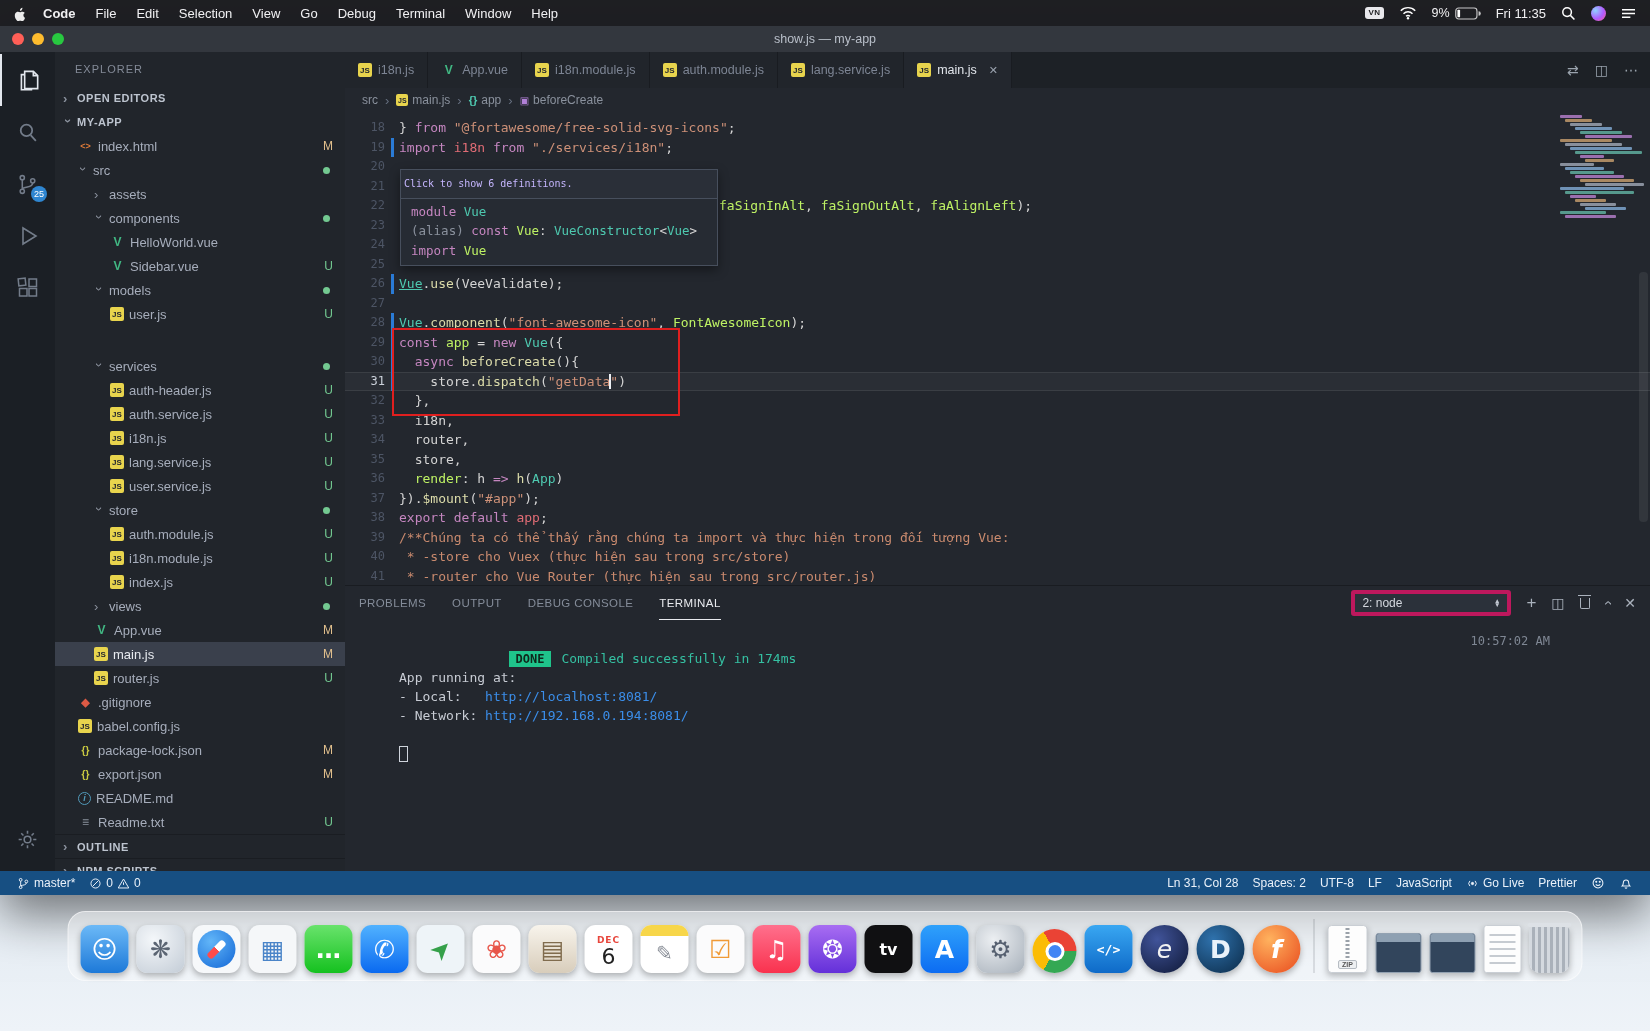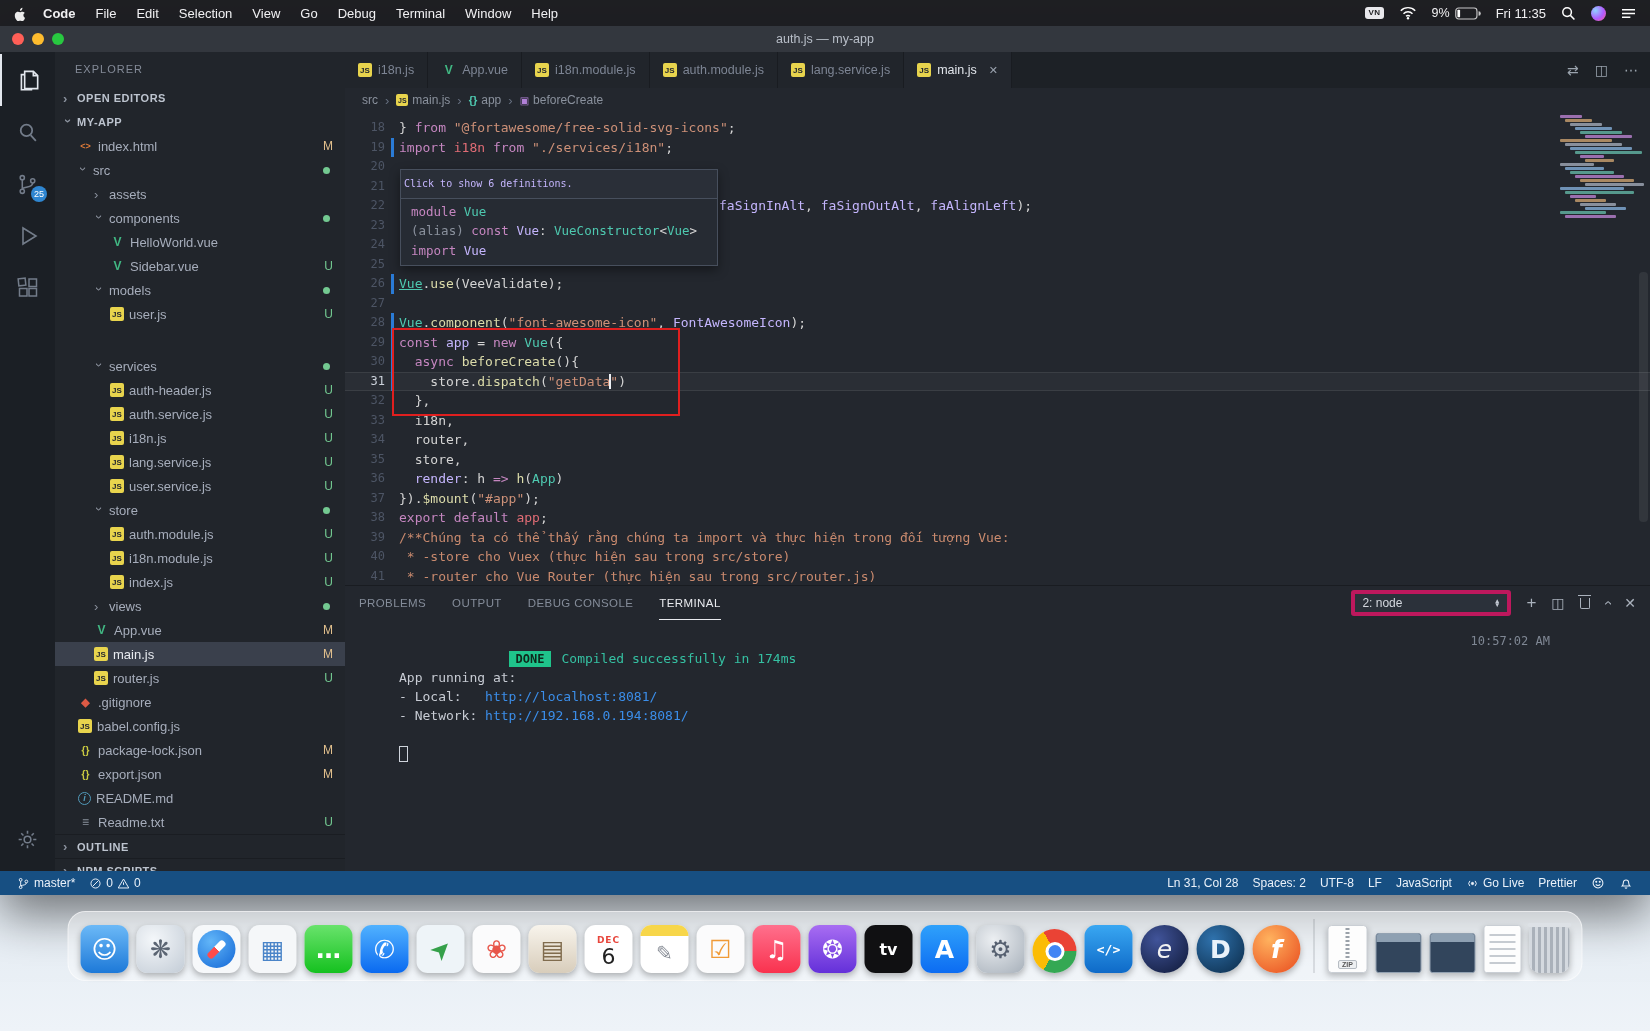--- a/index.html
+++ b/index.html
@@ -78,21 +78,21 @@
   .editor{position:relative;flex:1;min-height:0;overflow:hidden;font:13px/19.5px "DejaVu Sans Mono",monospace;}
   .code-lines{position:absolute;top:6px;left:0;right:0;}
   .cl{display:flex;height:19.5px;}
   .gut{width:40px;text-align:right;color:#4d5565;font-size:12px;flex:none;user-select:none;}
   .gitbar{width:14px;flex:none;position:relative;}
   .gitbar.mod::before{content:"";position:absolute;left:6px;top:0;bottom:0;width:3px;background:#2a7bd6;}
   .ctext{flex:1;white-space:pre;color:#d4d4d4;}
   .cl.cur-line{background:rgba(255,255,255,.035);box-shadow:inset 0 1px 0 rgba(255,255,255,.08),inset 0 -1px 0 rgba(255,255,255,.08);}
   .cl.cur-line .gut{color:#ccd2db;}
   .tk-p{color:#d4d4d4;}.tk-k{color:#c586c0;}.tk-s{color:#ce9178;}.tk-f{color:#dcdcaa;}
-  .tk-t{color:#4ec9b0;}.tk-b{color:#c4b5fd;}.tk-r{color:#e06c75;}.tk-c{color:#c98a6e;}
+  .tk-t{color:#4ec9b0;}.tk-b{color:#bef264;}.tk-r{color:#e06c75;}.tk-c{color:#c98a6e;}
   .tk-g{color:#8a919d;}
   .tk-tl{color:#4ec9b0;text-decoration:underline;}
   .cursor{display:inline-block;width:2px;height:15px;background:#eceff4;vertical-align:text-bottom;margin:0 -1px;}
   .redbox{position:absolute;left:47px;top:216px;width:288px;height:88px;border:2px solid #e01f1f;z-index:6;pointer-events:none;}
   .tooltip{position:absolute;left:55px;top:57px;width:318px;background:#2a2f38;border:1px solid #474f5d;z-index:7;box-shadow:0 4px 10px rgba(0,0,0,.4);}
   .tt-head{padding:4px 3px;font-size:10px;color:#c4b5fd;}
   .tt-code{border-top:1px solid #474f5d;background:#262b33;padding:3px 10px 5px;font:12.5px/19.5px "DejaVu Sans Mono",monospace;white-space:pre;}
   .minimap{position:absolute;right:16px;top:3px;width:74px;z-index:3;}
   .mm-row{height:3px;margin-bottom:1px;border-radius:1px;opacity:.85;}
   .vscroll{position:absolute;right:2px;top:160px;width:9px;height:250px;background:rgba(255,255,255,.07);border-radius:4px;z-index:3;}
@@ -209,21 +209,21 @@
     </div>
   </div>
 
   <div class="window">
     <div class="titlebar">
       <div class="traffic">
         <span class="tl red"></span>
         <span class="tl yellow"></span>
         <span class="tl green"></span>
       </div>
-      <span class="wtitle">auth.js — my-app</span>
+      <span class="wtitle">show.js — my-app</span>
     </div>
 
     <div class="main">
 
       <div class="activitybar">
         <div class="act-btn active">
           <svg width="26" height="26" viewBox="0 0 24 24">
               <g fill="none" stroke="currentColor" stroke-width="1.5">
                 <path d="M16 4H8v16h12V8z"></path>
                 <path d="M16 4v4h4"></path>

